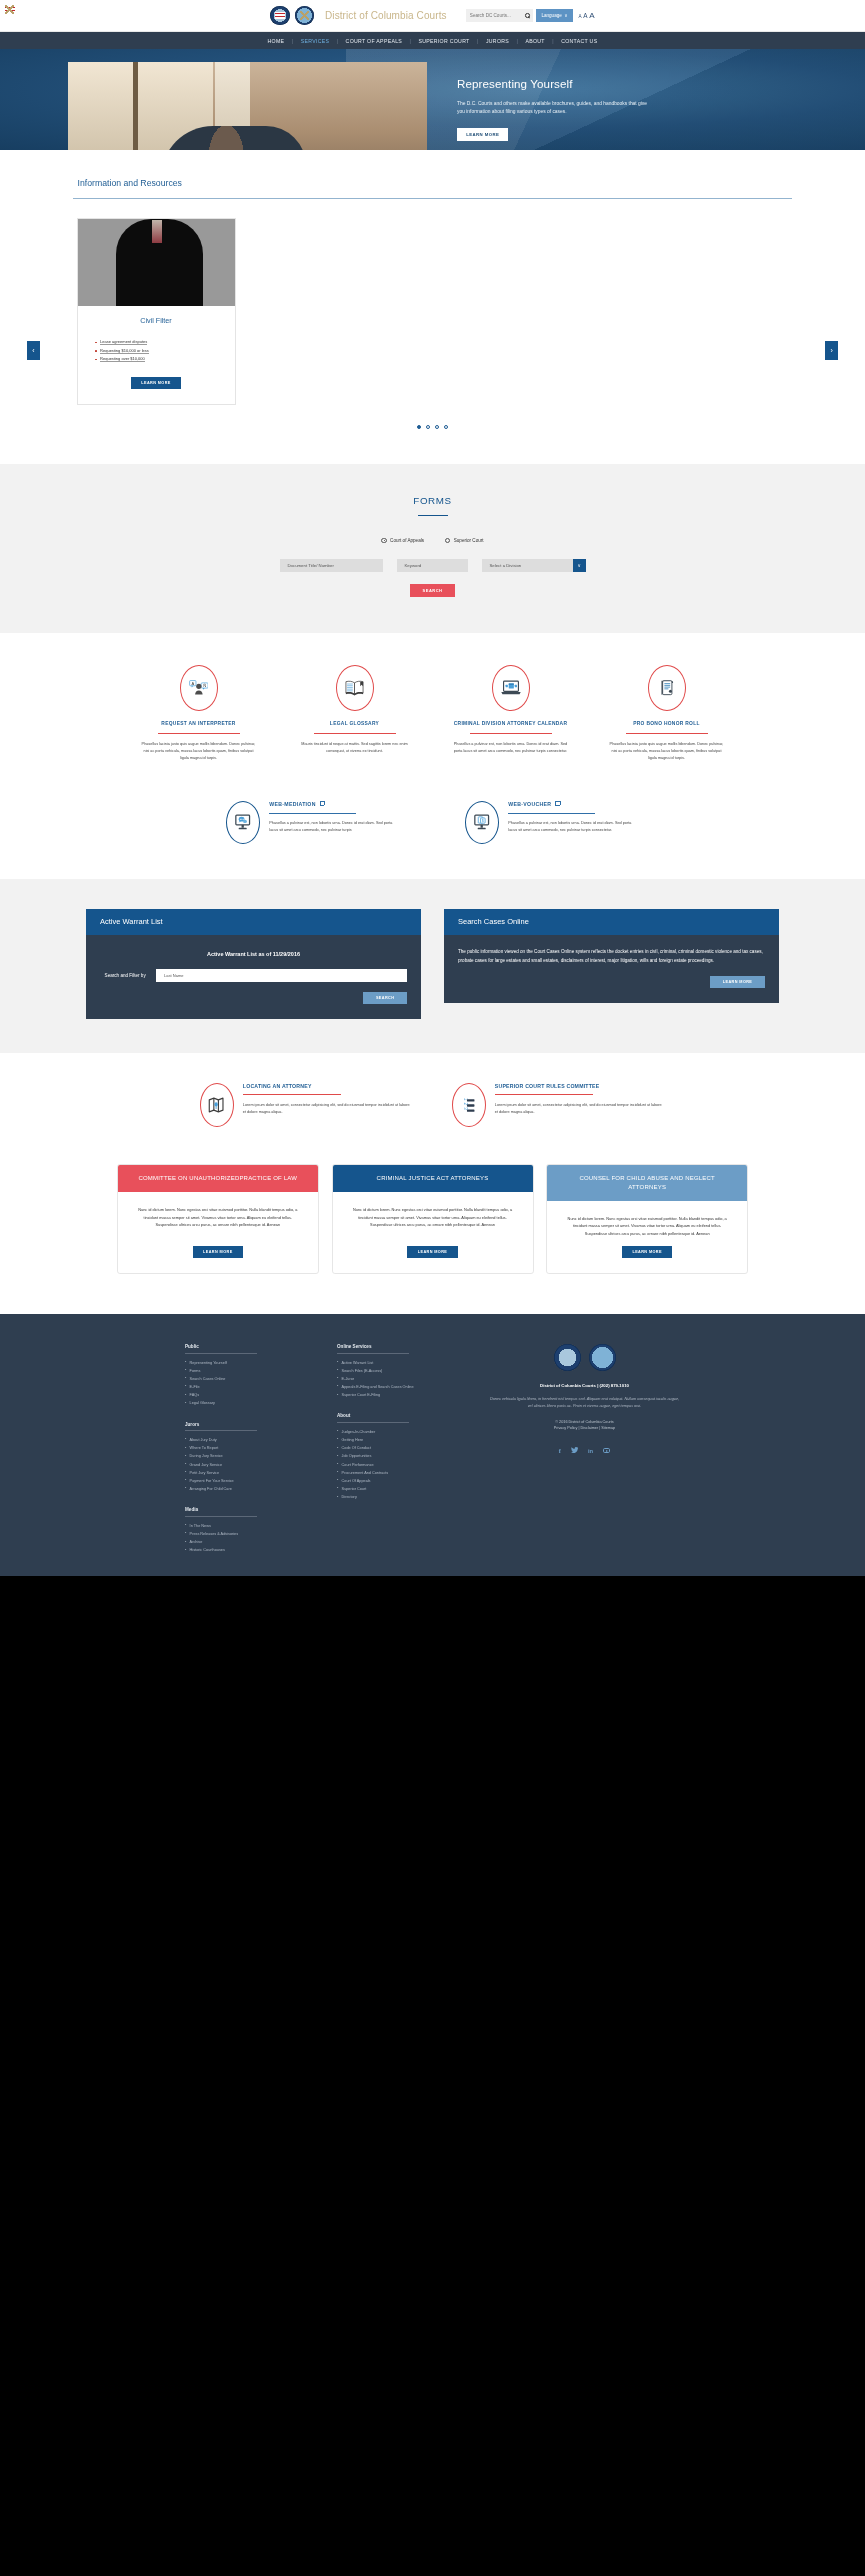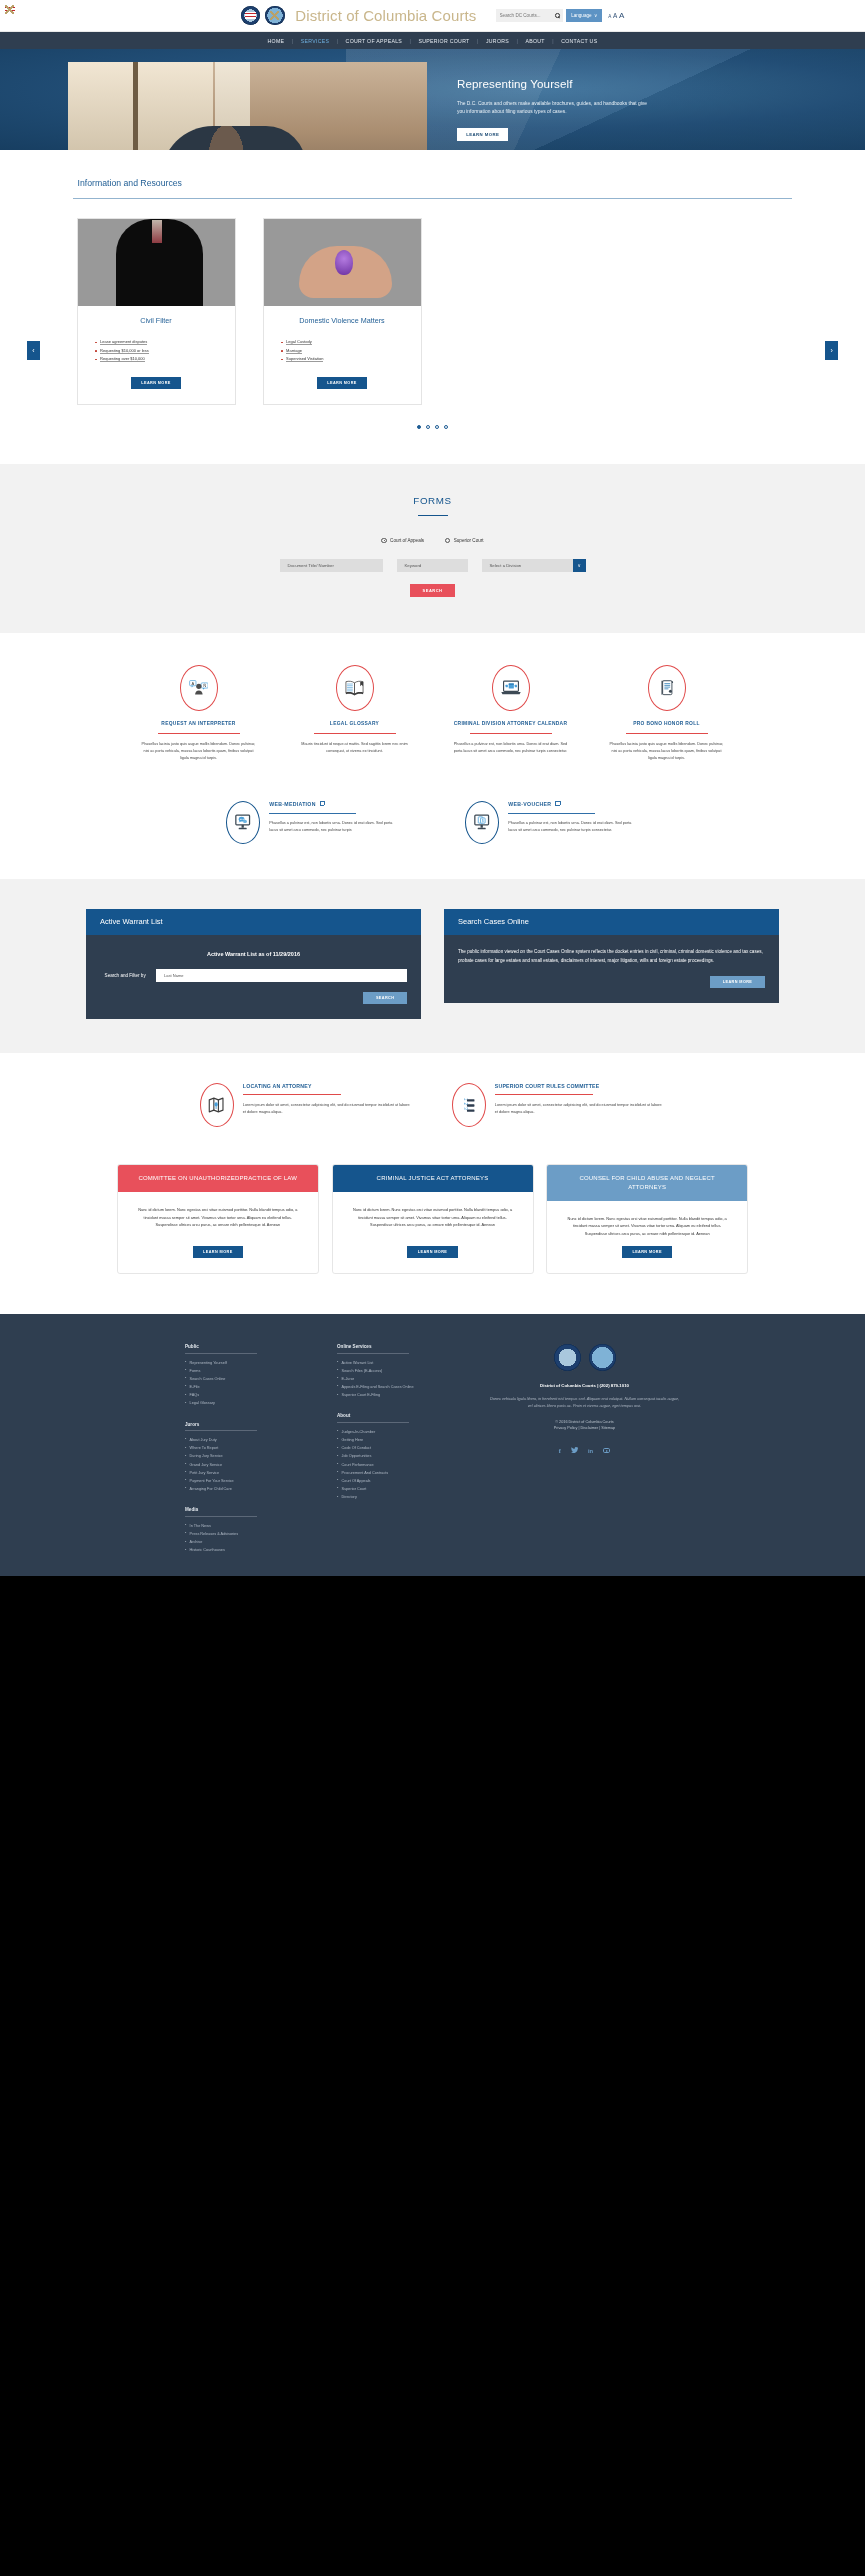--- a/index.html
+++ b/index.html
@@ -9,21 +9,21 @@
   
   .topbar{height:32px;background:#fff;display:flex;align-items:center;justify-content:center;gap:0;border-bottom:0.6px solid #e9e9e9}
   .brandwrap{display:flex;align-items:center;gap:4.6px}
   .seal{width:19.7px;height:19.7px;border-radius:50%;position:relative;flex:0 0 auto}
   .seal-ca{background:radial-gradient(circle at 50% 50%,#a9c8dd 0 46%,#1d3f6e 46% 72%,#b9a16a 72% 100%);box-shadow:inset 0 0 0 0.6px #0f2a4d}
   .seal-ca:after{content:"";position:absolute;left:4.6px;top:6.4px;width:10.4px;height:7px;background:
     linear-gradient(#fff 0 1.2px,#c1272d 1.2px 2.3px,#fff 2.3px 4px,#c1272d 4px 5.2px,#fff 5.2px 7px)}
   .seal-sc{background:radial-gradient(circle at 50% 50%,#7fb2d6 0 55%,#1d3f6e 55% 80%,#b9a16a 80% 100%);box-shadow:inset 0 0 0 0.6px #0f2a4d}
   .seal-sc:after{content:"";position:absolute;left:5.2px;top:5.2px;width:9.3px;height:9.3px;
     background:linear-gradient(45deg,transparent 44%,#b9a16a 44% 56%,transparent 56%),linear-gradient(-45deg,transparent 44%,#b9a16a 44% 56%,transparent 56%)}
-  .brandtitle{font-size:15px;color:#c9b68b;letter-spacing:0.1px;white-space:nowrap;margin-left:6px}
+  .brandtitle{font-size:10px;color:#c9b68b;letter-spacing:0.1px;white-space:nowrap;margin-left:6px}
   .searchbox{margin-left:19.7px;width:67px;height:12.7px;background:#efefef;display:flex;align-items:center;padding:0 3.5px;position:relative}
   .searchbox input{border:0;background:transparent;width:100%;font-size:4.6px;color:#555;outline:none;font-family:"Liberation Sans",sans-serif}
   .searchbox .mag{width:4.6px;height:4.6px;border:0.7px solid #333;border-radius:50%;position:relative;flex:0 0 auto}
   .searchbox .mag:after{content:"";position:absolute;right:-1.7px;bottom:-1.2px;width:2.3px;height:0.7px;background:#333;transform:rotate(45deg)}
   .langbtn{margin-left:2.9px;background:#5d93c4;color:#fff;font-size:4.6px;height:12.7px;padding:0 5.2px;display:flex;align-items:center;gap:2.3px;border:0;cursor:pointer;font-family:"Liberation Sans",sans-serif}
   .fontsizes{margin-left:5.8px;display:flex;align-items:baseline;gap:1.7px;color:#2d4d74}
   .fs1{font-size:4.6px}.fs2{font-size:6.4px}.fs3{font-size:8px}
 
   
   .nav{height:17.4px;background:#2f3e50;display:flex;align-items:center;justify-content:center;gap:0}
@@ -239,30 +239,20 @@
           <h3>Civil Filter</h3>
           <ul>
             <li><span>Lease agreement disputes</span></li>
             <li><span>Requesting $10,000 or less</span></li>
             <li><span>Requesting over $10,000</span></li>
           </ul>
           <button class="lm">LEARN MORE</button>
         </div>
 
 
-        <div class="card">
-          <div class="thumb t-hands"></div>
-          <h3>Domestic Violence Matters</h3>
-          <ul>
-            <li><span>Legal Custody</span></li>
-            <li><span>Marriage</span></li>
-            <li><span>Supervised Visitation</span></li>
-          </ul>
-          <button class="lm">LEARN MORE</button>
-        </div>
 
       </div>
       <div class="dots">
         <div class="dot on"></div>
         <div class="dot"></div>
         <div class="dot"></div>
         <div class="dot"></div>
       </div>
     </div>
   </div>

